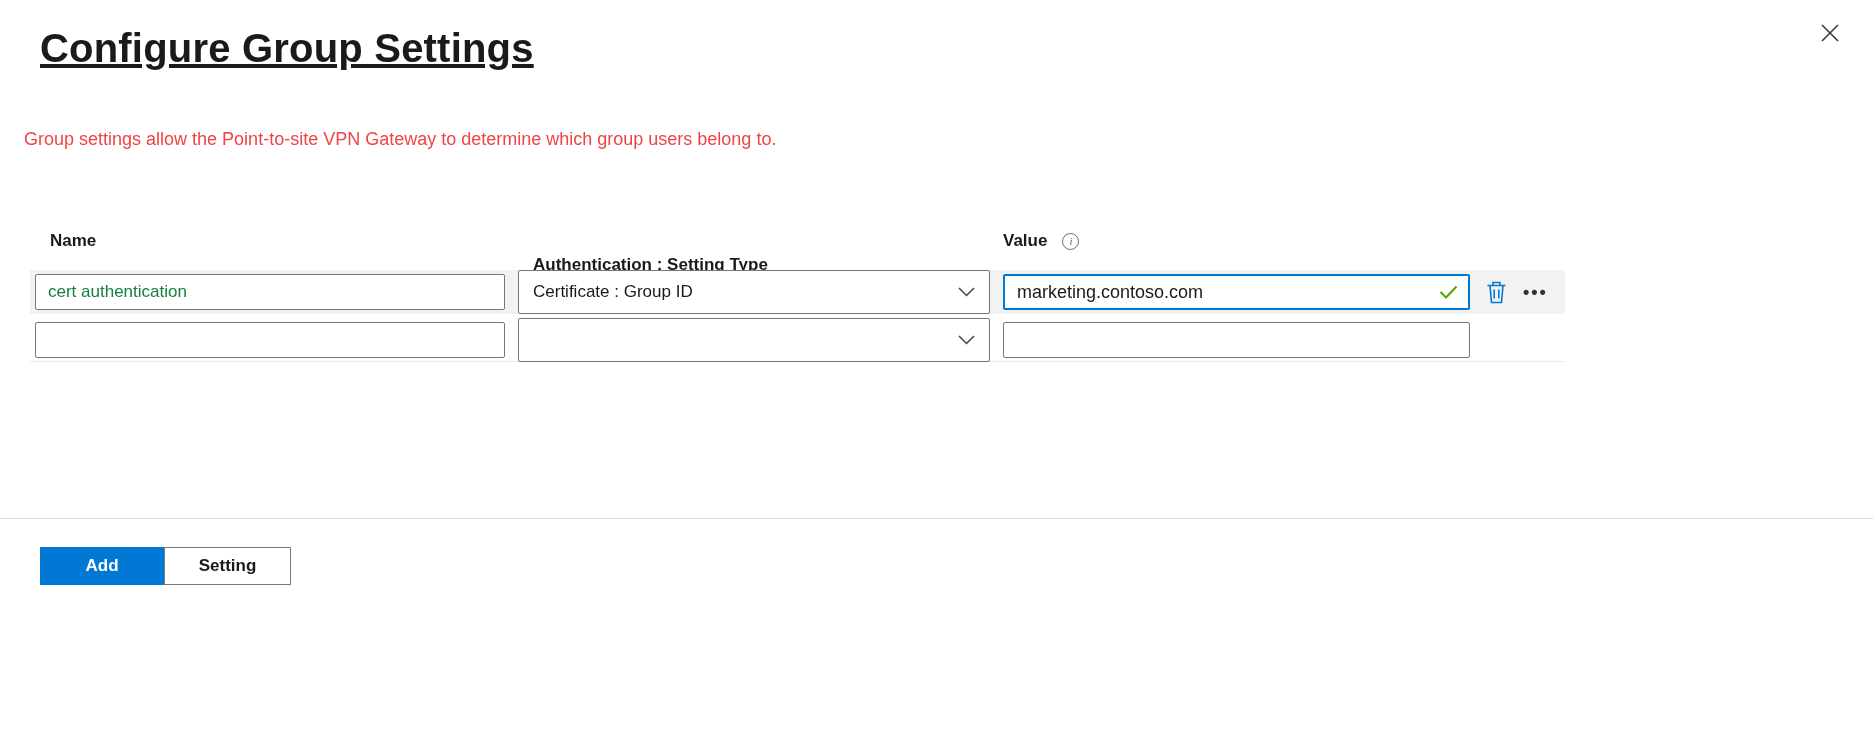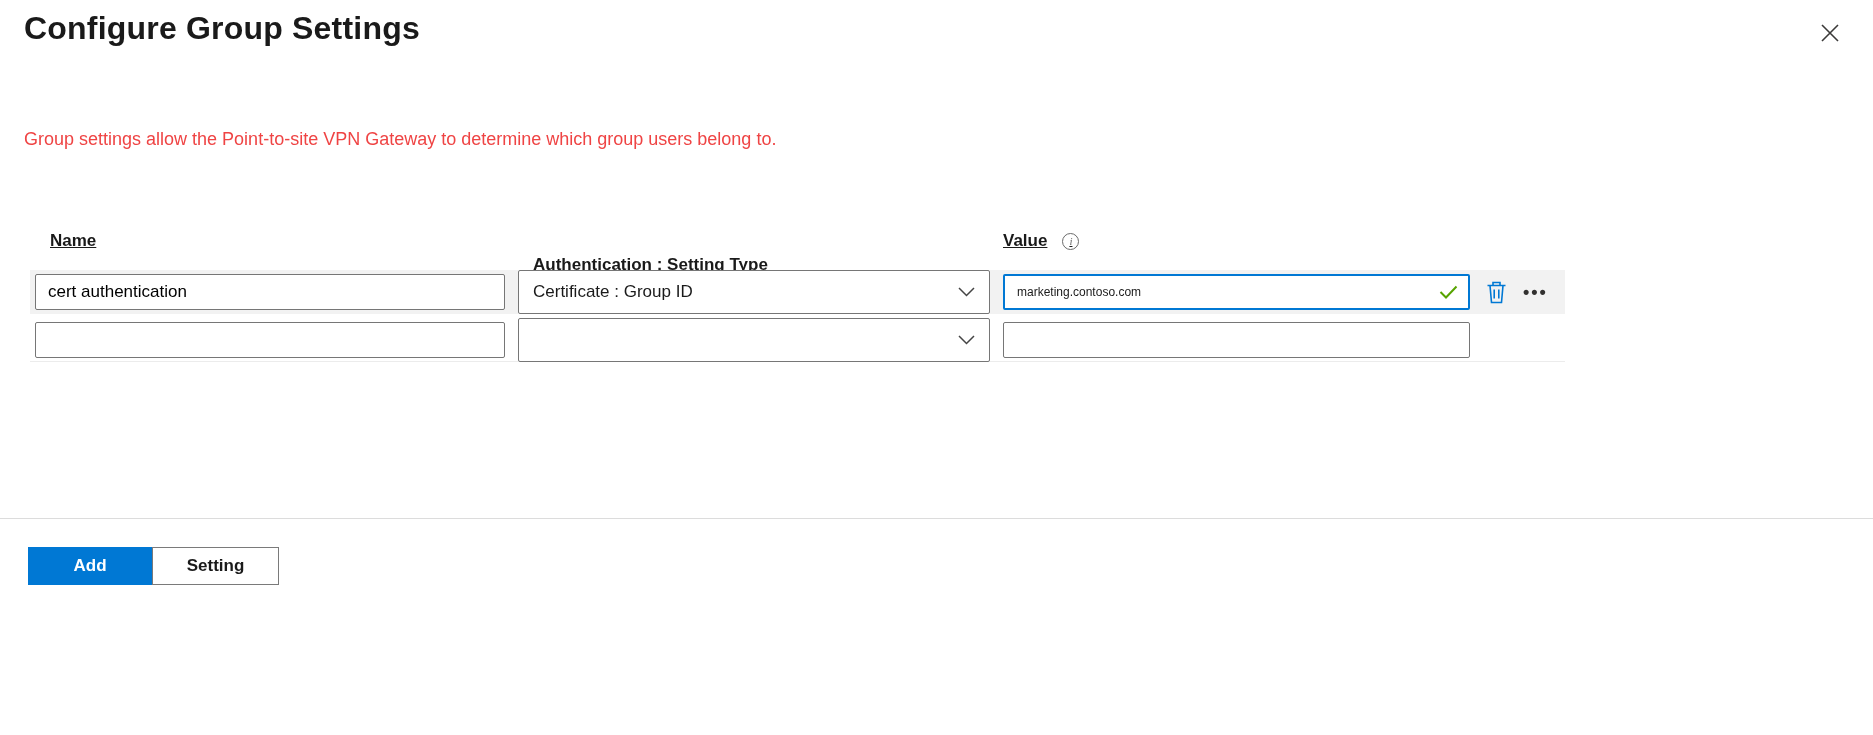--- a/index.html
+++ b/index.html
@@ -11,93 +11,93 @@
     color: #1a1a1a;
     overflow: hidden;
   }
   .dialog { position: relative; width: 1873px; height: 735px; }
 
   
   .hdr {
     position: absolute; top: 10px; left: 24px; right: 26px;
     display: flex; justify-content: space-between; align-items: flex-start;
   }
-  .title { font-size: 32px; font-weight: 700; margin: 0; letter-spacing: 0.2px; }
+  .title { font-size: 40px; font-weight: 700; margin: 16px; letter-spacing: 0.2px; text-decoration: underline; }
   .close-btn {
     background: none; border: none; padding: 6px; cursor: pointer;
     margin-top: 6px; line-height: 0;
   }
 
   
   .desc {
     position: absolute; top: 129px; left: 24px;
     font-size: 18px; color: #ef4444; margin: 0;
   }
 
   
   .table {
     position: absolute; top: 224px; left: 30px; width: 1535px;
   }
-  .col-headers { display: flex; align-items: center; height: 34px; margin-bottom: 12px; text-decoration: underline; }
+  .col-headers { display: flex; align-items: center; height: 34px; margin-bottom: 12px; }
   .col-h { font-size: 17px; font-weight: 700; color: #1a1a1a; }
   .col-h1 { width: 488px; padding-left: 20px; }
   .col-h2 { width: 485px; padding-left: 15px; margin-top: 48px; }
   .col-h3 { display: flex; align-items: center; gap: 15px; }
   .info-icon {
     display: inline-flex; align-items: center; justify-content: center;
     width: 17px; height: 17px; border: 1px solid #6b6b6b; border-radius: 50%;
     font-size: 11px; font-weight: 400; color: #6b6b6b; cursor: default;
     font-family: "Liberation Serif", serif; font-style: italic;
   }
 
   .row { display: flex; align-items: center; padding-left: 5px; }
   .row-filled { background: #f2f2f2; height: 44px; }
   .row-empty { height: 44px; margin-top: 4px; border-bottom: 1px solid #ececec; }
 
   .txt-input {
     width: 470px; height: 36px;
     border: 1px solid #767676; border-radius: 2px;
-    padding: 0 12px; font-size: 17px; color: #000000;
+    padding: 0 12px; font-size: 17px; color: #15803d;
     font-family: "Liberation Sans", sans-serif;
     background: #fff; outline: none;
   }
   .cell-gap { margin-right: 13px; }
 
   .dropdown {
     width: 472px; height: 44px;
     border: 1px solid #767676; border-radius: 2px;
     background: #fff; cursor: pointer;
     display: flex; align-items: center; justify-content: space-between;
     padding: 0 14px; font-size: 17px;
   }
   .dd-label { white-space: nowrap; overflow: hidden; }
 
   .value-wrap { position: relative; width: 467px; }
   .value-input {
     width: 467px; height: 36px;
     border: 2px solid #0078d4; border-radius: 2px;
-    padding: 0 40px 0 12px; font-size: 12px; color: #1a1a1a;
+    padding: 0 40px 0 12px; font-size: 18px; color: #1a1a1a;
     font-family: "Liberation Sans", sans-serif; outline: none; background: #fff;
   }
   .value-input.plain { border: 1px solid #767676; padding-right: 12px; }
   .check-pos { position: absolute; right: 12px; top: 50%; transform: translateY(-50%); line-height: 0; }
 
   .icon-btn {
     background: none; border: none; padding: 2px; margin-left: 14px;
     cursor: pointer; line-height: 0;
   }
   .more-btn {
     background: none; border: none; cursor: pointer; margin-left: 10px;
     font-size: 18px; letter-spacing: 2px; color: #323130; font-weight: 700;
     padding: 2px 4px; line-height: 1;
   }
 
   
   .divider { position: absolute; top: 518px; left: 0; right: 0; height: 0; border-top: 1px solid #dcdcdc; }
-  .footer { position: absolute; top: 547px; left: 28px; display: flex; }
+  .footer { position: absolute; top: 547px; left: 40px; display: flex; }
   .btn {
     height: 38px; font-size: 17px; font-weight: 700; cursor: pointer;
     font-family: "Liberation Sans", sans-serif;
     display: inline-flex; align-items: center; justify-content: center;
   }
   .btn-primary {
     width: 124px; background: #0078d4; color: #ffffff; border: 1px solid #0078d4;
   }
   .btn-secondary {
     width: 127px; background: #ffffff; color: #1a1a1a; border: 1px solid #7a7a7a;

